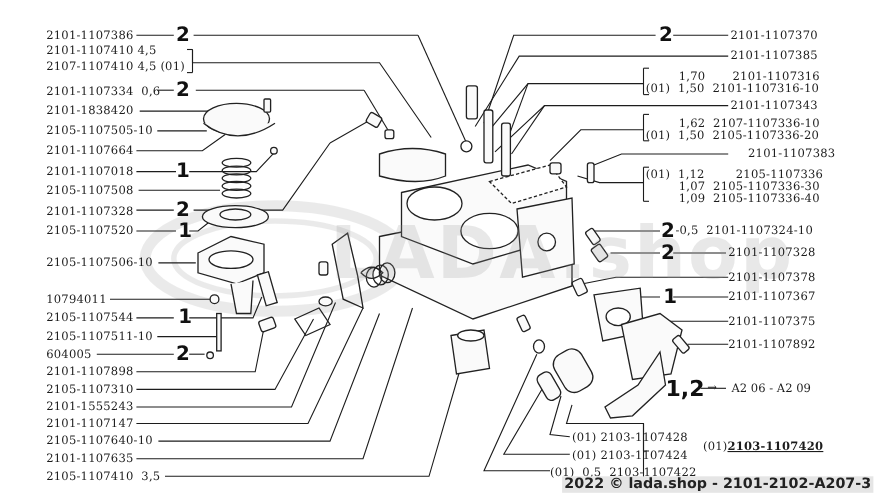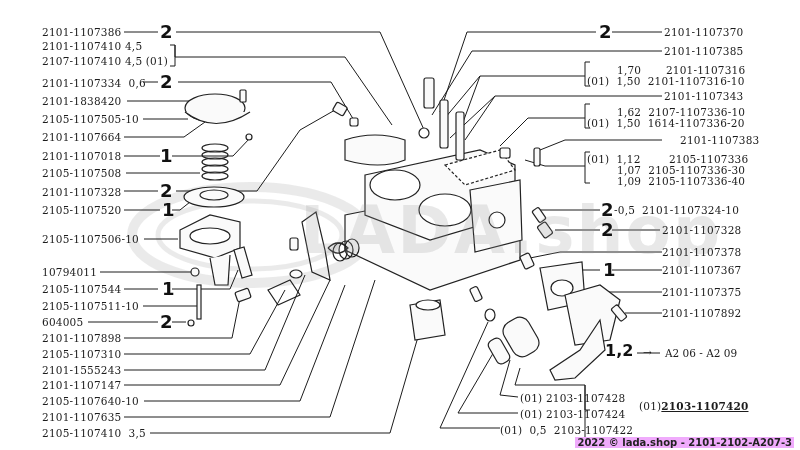--- a/index.html
+++ b/index.html
@@ -4,22 +4,22 @@
 <style>
   html, body { margin:0; padding:0; background:#ffffff; }
   body { width:800px; height:450px; position:relative; overflow:hidden;
          font-family:"DejaVu Serif", serif; color:#1a1a1a; }
   #canvas { position:absolute; left:0; top:0; width:800px; height:450px; }
   .lbl { position:absolute; font-family:"DejaVu Serif", serif; font-size:10.5px;
          letter-spacing:0.2px; white-space:pre; line-height:12px; color:#1c1c1c; }
   .qty { position:absolute; font-family:"DejaVu Sans", sans-serif; font-weight:bold;
          font-size:18px; line-height:18px; color:#111; }
   .footer { position:absolute; right:6px; bottom:2px; font-family:"DejaVu Sans", sans-serif;
-            font-weight:bold; font-size:10px; color:#222; background:#f0abfc; padding:0 2px; }
-  .ref { position:absolute; font-family:"DejaVu Sans", sans-serif; font-weight:bold; font-size:16px; color:#111; }
+            font-weight:bold; font-size:13px; color:#222; background:#e5e5e5; padding:0 2px; }
+  .ref { position:absolute; font-family:"DejaVu Sans", sans-serif; font-weight:bold; font-size:20px; color:#111; }
   .refnote { position:absolute; font-family:"DejaVu Serif", serif; font-size:10.5px; color:#1c1c1c; }
   .u { text-decoration:underline;font-weight:bold; }
   .wm { position:absolute; font-family:"DejaVu Sans", sans-serif; font-weight:bold;
         color:rgba(150,150,150,0.22); font-size:66px; left:300px; top:192px; letter-spacing:2px; }
 </style>
 </head>
 <body>
 
 <svg id="canvas" viewBox="0 0 800 450" xmlns="http://www.w3.org/2000/svg">
 
@@ -221,21 +221,21 @@
 <div class="lbl" style="left:42px;top:411px">2101-1107635</div>
 <div class="lbl" style="left:42px;top:427px">2105-1107410  3,5</div>
 
 <div class="qty" style="left:599px;top:23px">2</div>
 <div class="lbl" style="left:664px;top:26px">2101-1107370</div>
 <div class="lbl" style="left:664px;top:45px">2101-1107385</div>
 <div class="lbl" style="left:617px;top:64px">1,70       2101-1107316</div>
 <div class="lbl" style="left:587px;top:75px">(01)  1,50  2101-1107316-10</div>
 <div class="lbl" style="left:664px;top:90px">2101-1107343</div>
 <div class="lbl" style="left:617px;top:106px">1,62  2107-1107336-10</div>
-<div class="lbl" style="left:587px;top:117px">(01)  1,50  1614-1107336-20</div>
+<div class="lbl" style="left:587px;top:117px">(01)  1,50  2105-1107336-20</div>
 <div class="lbl" style="left:680px;top:134px">2101-1107383</div>
 <div class="lbl" style="left:587px;top:153px">(01)  1,12        2105-1107336</div>
 <div class="lbl" style="left:617px;top:164px">1,07  2105-1107336-30</div>
 <div class="lbl" style="left:617px;top:175px">1,09  2105-1107336-40</div>
 <div class="qty" style="left:601px;top:201px">2</div>
 <div class="lbl" style="left:614px;top:204px">-0,5  2101-1107324-10</div>
 <div class="qty" style="left:601px;top:221px">2</div>
 <div class="lbl" style="left:662px;top:224px">2101-1107328</div>
 <div class="lbl" style="left:662px;top:246px">2101-1107378</div>
 <div class="qty" style="left:603px;top:261px">1</div>

